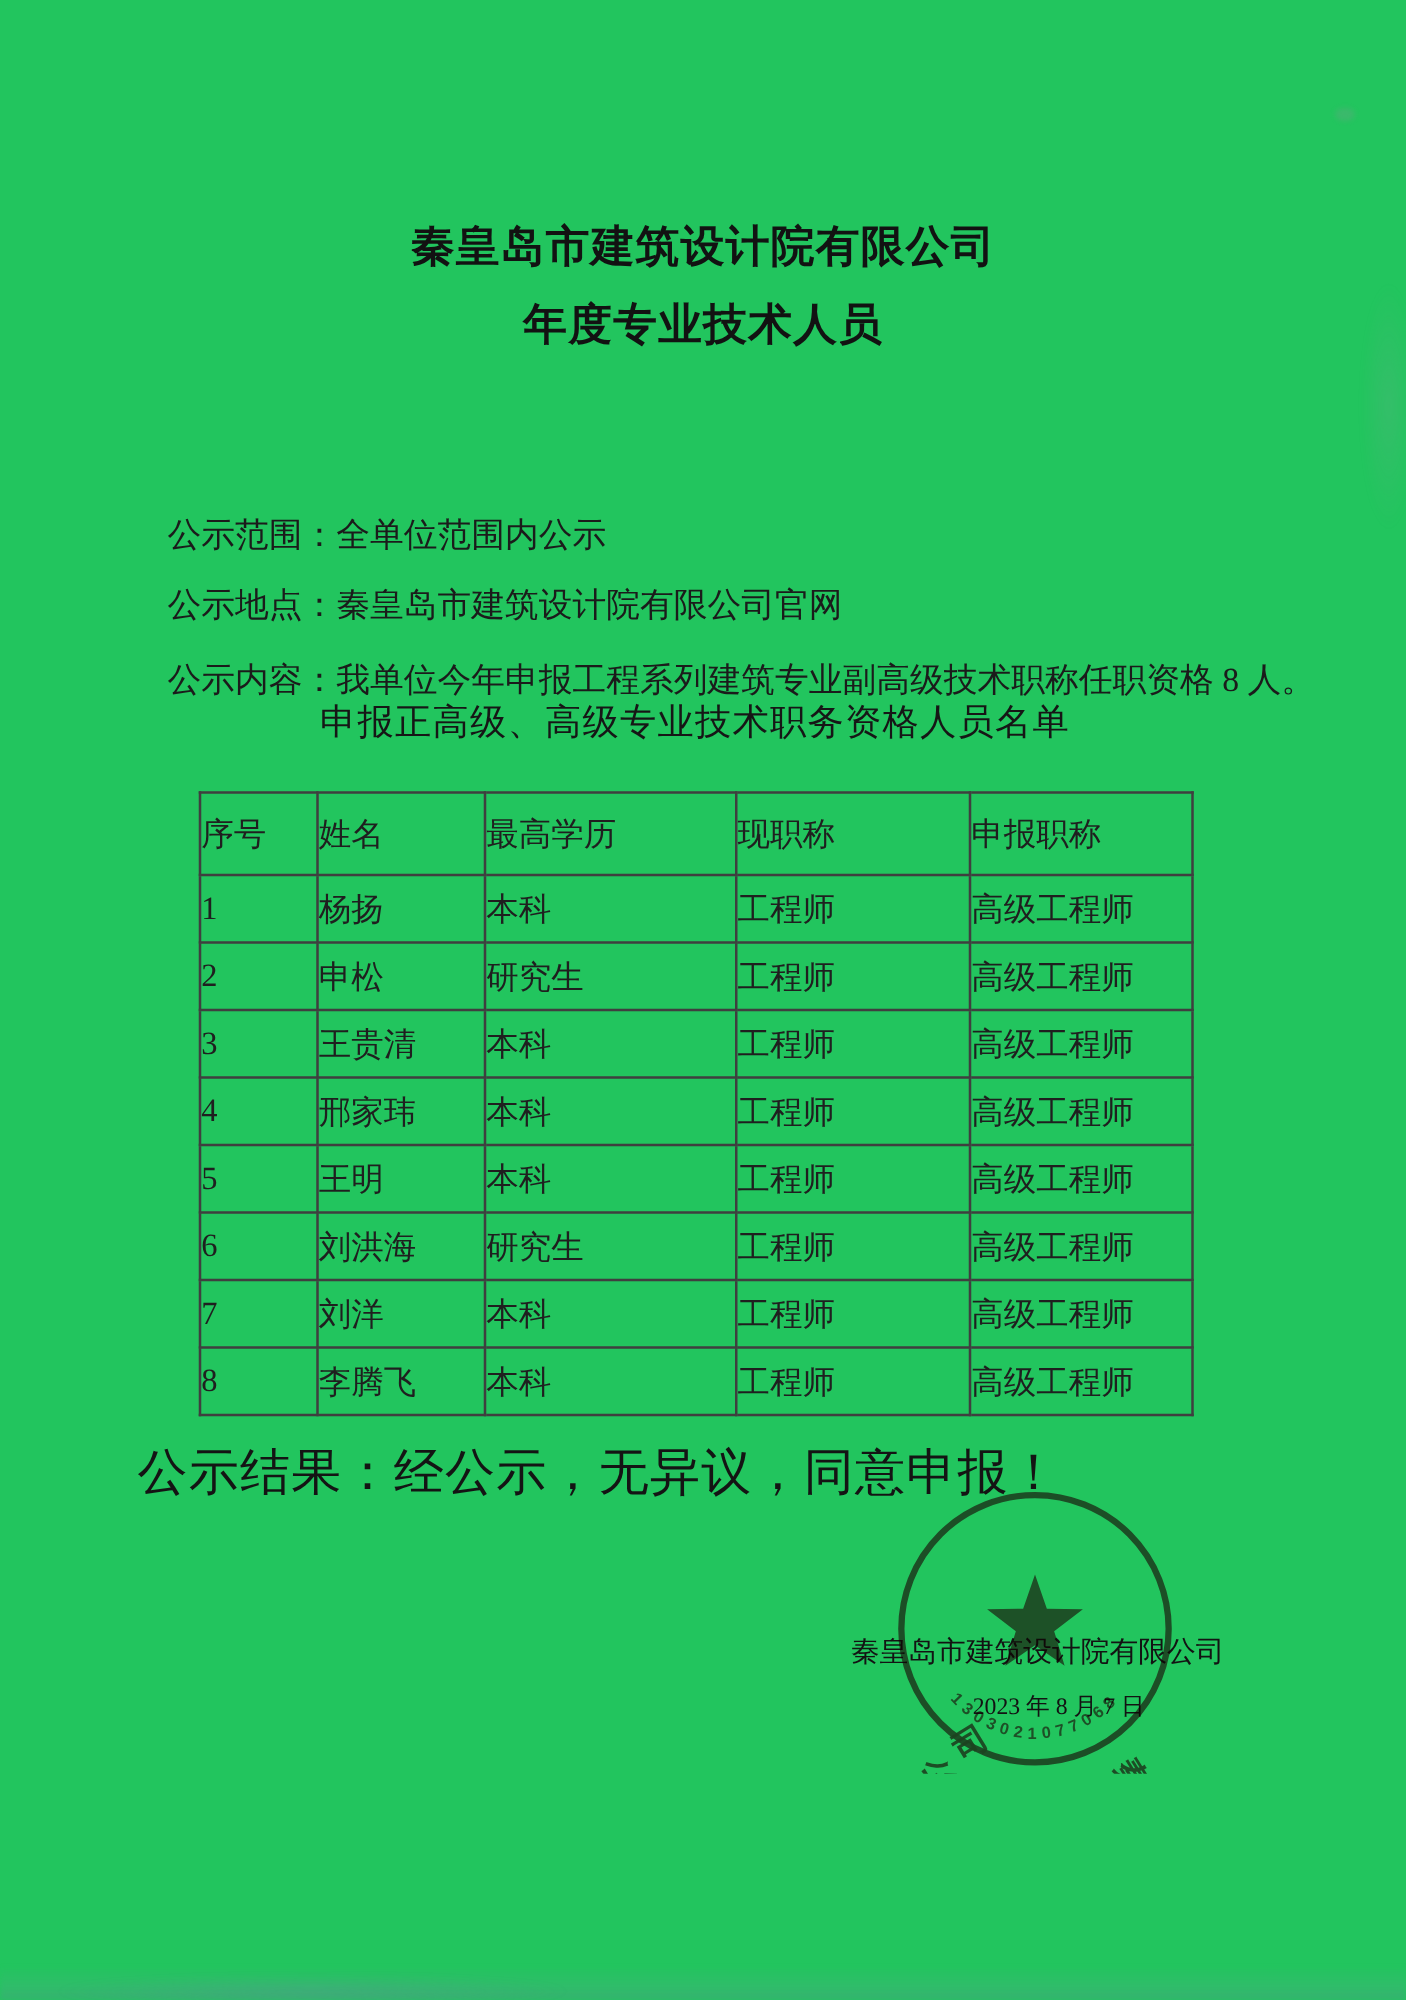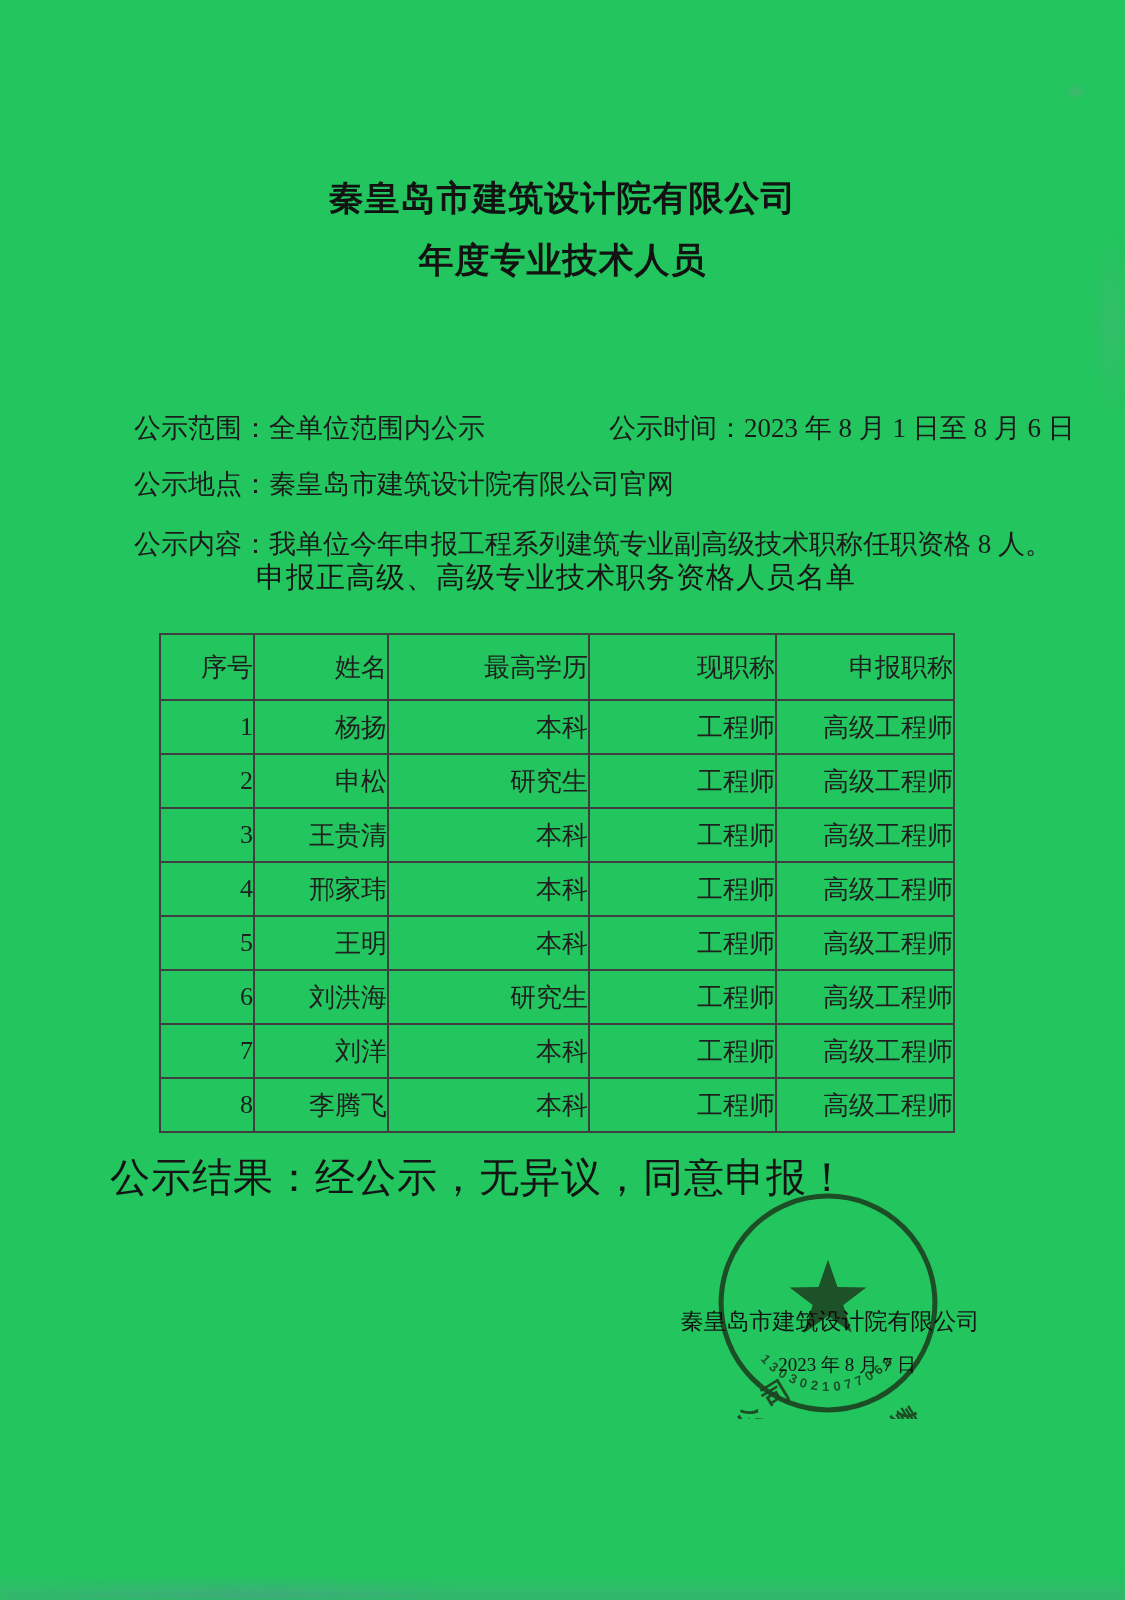--- a/index.html
+++ b/index.html
@@ -36,21 +36,21 @@
   .table-title {
     position:absolute; top:558px; left:159px; width:794px;
     text-align:center; font-size:29px; color:#161616; letter-spacing:1px;
   }
   table.roster {
     position:absolute; top:633px; left:159px; width:794px;
     border-collapse:collapse; table-layout:fixed;
     font-size:26px; color:#1f1f1f;
   }
   table.roster th, table.roster td {
-    border:2px solid #3f3f3f; text-align:right; vertical-align:middle;
+    border:2px solid #3f3f3f; text-align:left; vertical-align:middle;
     padding:0; font-weight:normal; overflow:hidden;
   }
   table.roster th { height:64px; }
   table.roster td { height:52px; }
 
   
   .result-line {
     position:absolute; top:1150px; left:110px;
     font-size:40px; letter-spacing:1px; color:#141414; white-space:nowrap;
   }
@@ -109,21 +109,20 @@
   <div class="smudge-dot"></div>
   <div class="smudge-right"></div>
 
   <header class="titles">
     <div class="title-line">秦皇岛市建筑设计院有限公司</div>
     <div class="title-line">年度专业技术人员</div>
   </header>
 
   <div class="meta-line" id="meta-scope">
     <span class="pair left"><span>公示范围：</span><span>全单位范围内公示</span></span>
-    <span class="pair right"><span>公示时间：</span><span>2023 年 8 月 1 日至 8 月 6 日</span></span>
   </div>
 
   <div class="meta-line" id="meta-location">
     <span class="pair left"><span>公示地点：</span><span>秦皇岛市建筑设计院有限公司官网</span></span>
   </div>
 
   <div class="meta-line" id="meta-content">
     <span class="pair left"><span>公示内容：</span><span>我单位今年申报工程系列建筑专业副高级技术职称任职资格 8 人。</span></span>
   </div>
 

